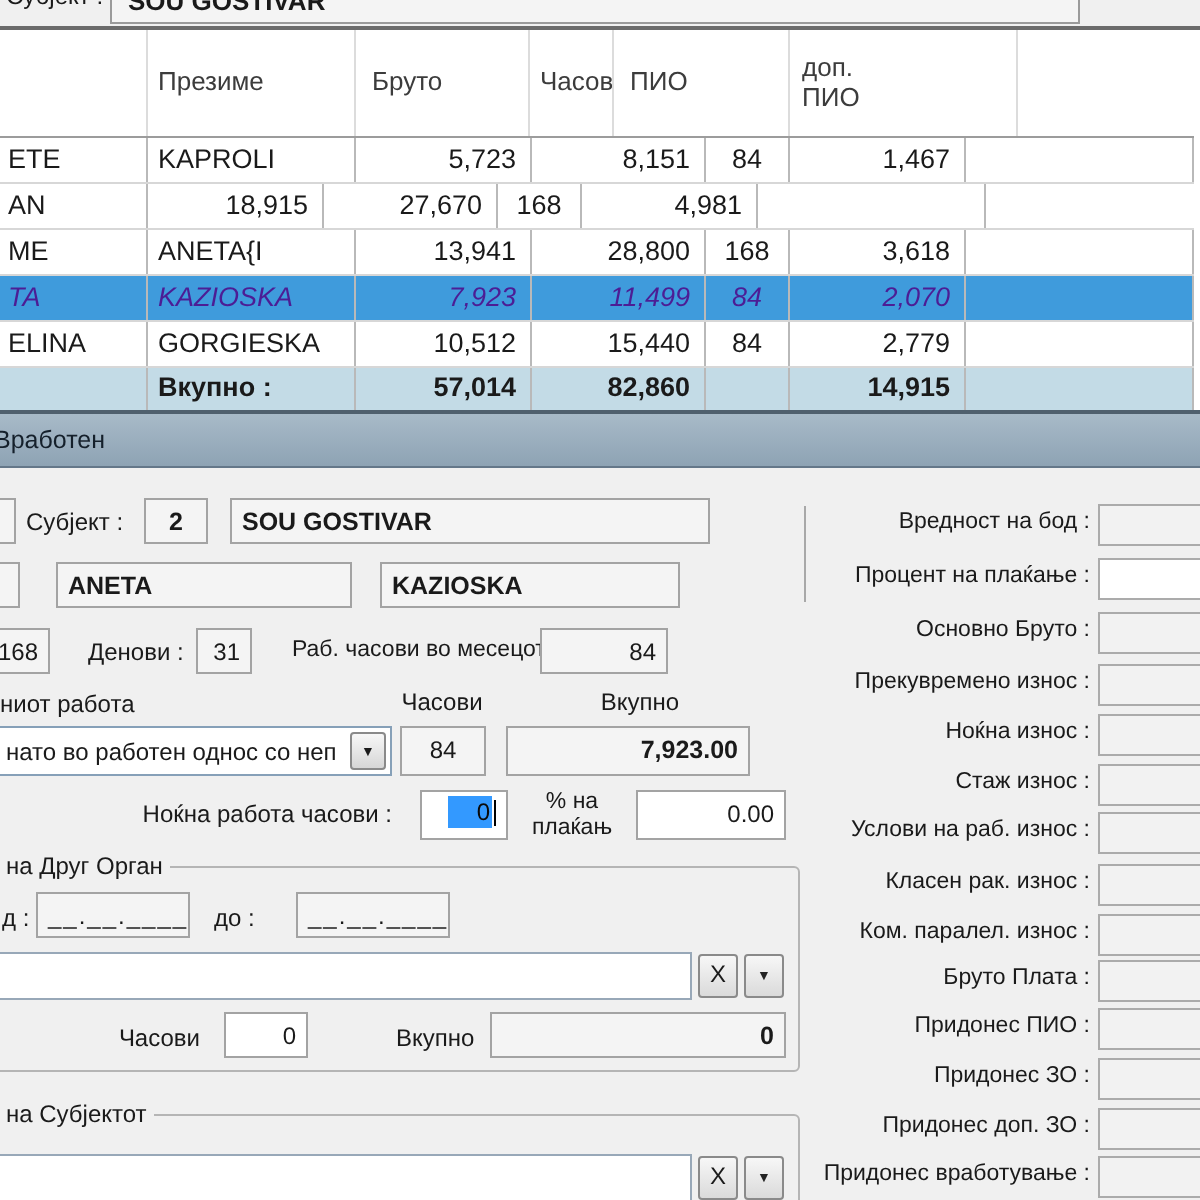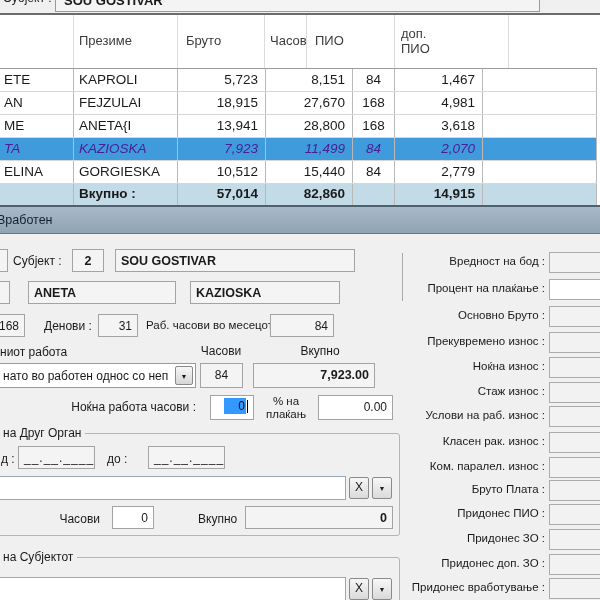--- a/index.html
+++ b/index.html
@@ -104,21 +104,20 @@
       <div class="cell c0">ETE</div>
       <div class="cell c1">KAPROLI</div>
       <div class="cell c2">5,723</div>
       <div class="cell c3">8,151</div>
       <div class="cell c4">84</div>
       <div class="cell c5">1,467</div>
       <div class="cell c6"></div>
     </div>
     <div class="trow drow">
       <div class="cell c0">AN</div>
-      <div class="cell c1">FEJZULAI</div>
       <div class="cell c2">18,915</div>
       <div class="cell c3">27,670</div>
       <div class="cell c4">168</div>
       <div class="cell c5">4,981</div>
       <div class="cell c6"></div>
     </div>
     <div class="trow drow">
       <div class="cell c0">ME</div>
       <div class="cell c1">ANETA{I</div>
       <div class="cell c2">13,941</div>
@@ -167,21 +166,21 @@
   <div class="field bold center" style="left:72px; top:249px; width:32px;">2</div>
   <div class="field bold" style="left:115px; top:249px; width:240px;">SOU GOSTIVAR</div>
   <div class="divider-v" style="left:402px; top:253px; height:48px;"></div>
 
   <div class="field" style="left:-20px; top:281px; width:30px;"></div>
   <div class="field bold" style="left:28px; top:281px; width:148px;">ANETA</div>
   <div class="field bold" style="left:190px; top:281px; width:150px;">KAZIOSKA</div>
 
   <div class="field right" style="left:-14px; top:314px; width:39px;">168</div>
   <span class="flabel" style="left:44px; top:319px;">Денови :</span>
-  <div class="field right" style="left:98px; top:314px; width:40px;">31</div>
+  <div class="field right" style="left:98px; top:314px; width:28px;">31</div>
   <span class="flabel" style="left:146px; top:319px; font-size:11.5px;">Раб. часови во месецот :</span>
   <div class="field right" style="left:270px; top:314px; width:64px;">84</div>
 
   <span class="flabel" style="left:0px; top:345px;">ниот работа</span>
   <span class="flabel" style="left:198px; top:344px; width:46px; text-align:center;">Часови</span>
   <span class="flabel" style="left:296px; top:344px; width:48px; text-align:center;">Вкупно</span>
 
   <div class="dd" style="left:-40px; top:363px; width:236px;">
     <span class="dd-text">нато во работен однос со неп</span>
     <div class="dd-btn">▼</div>

